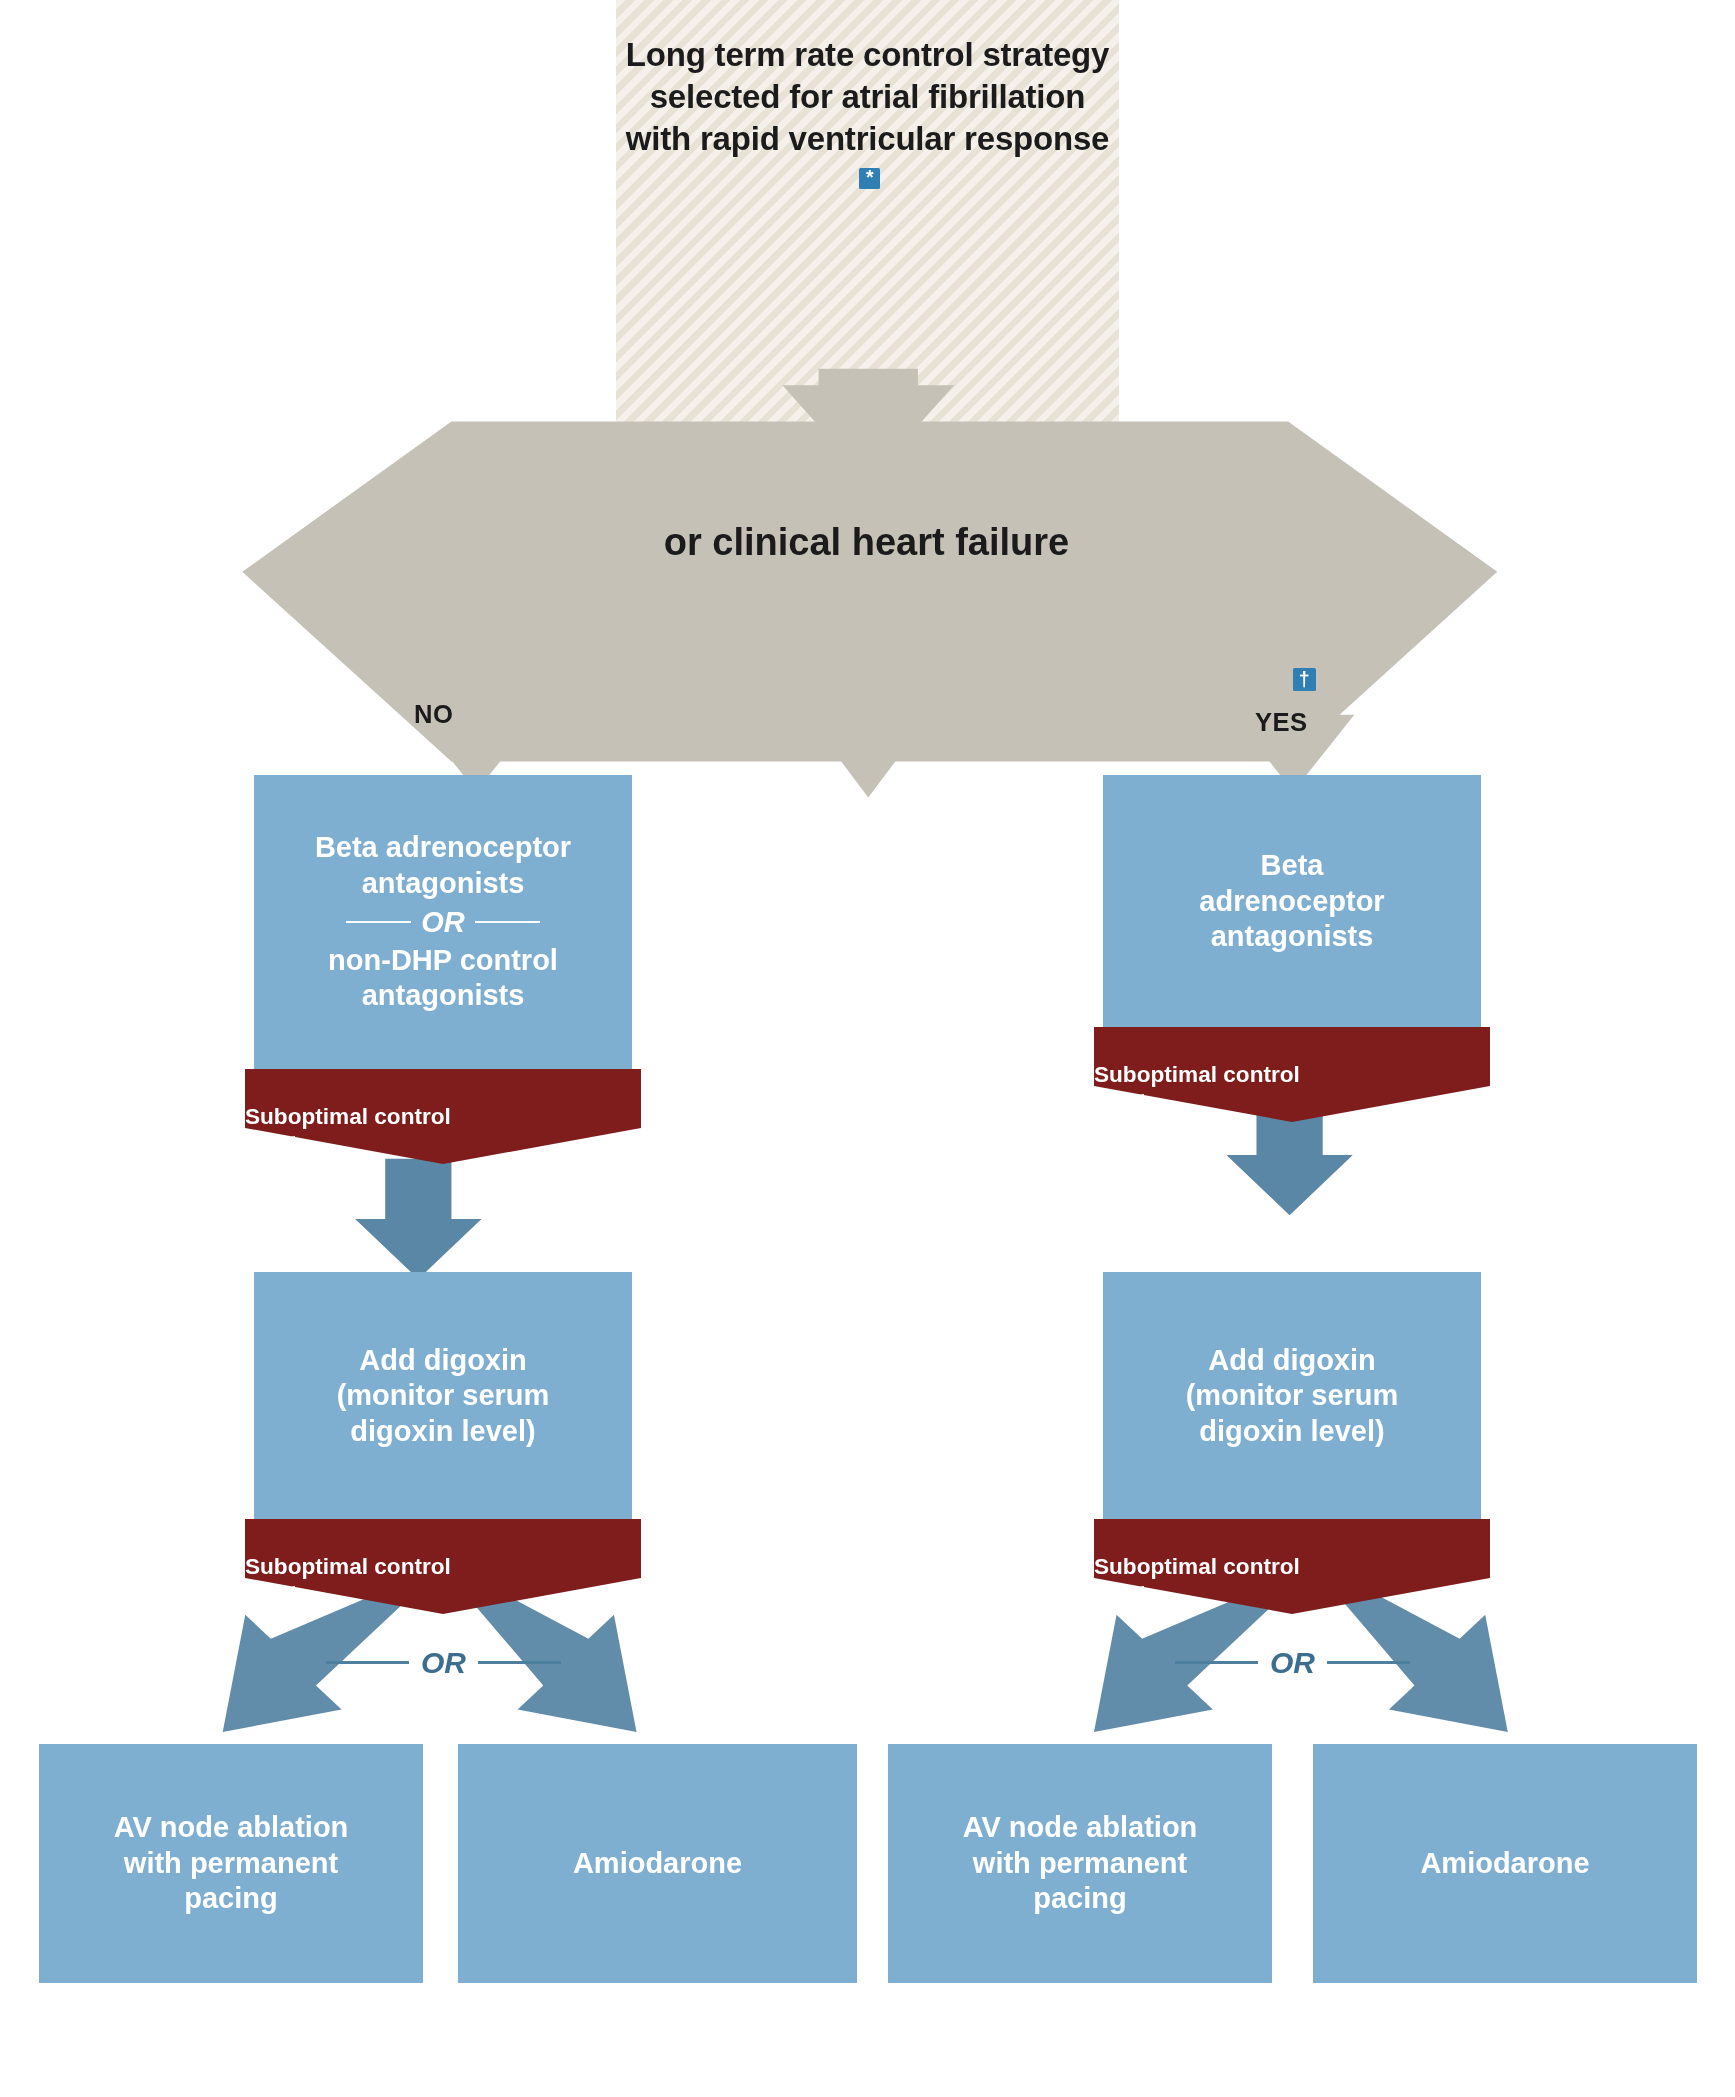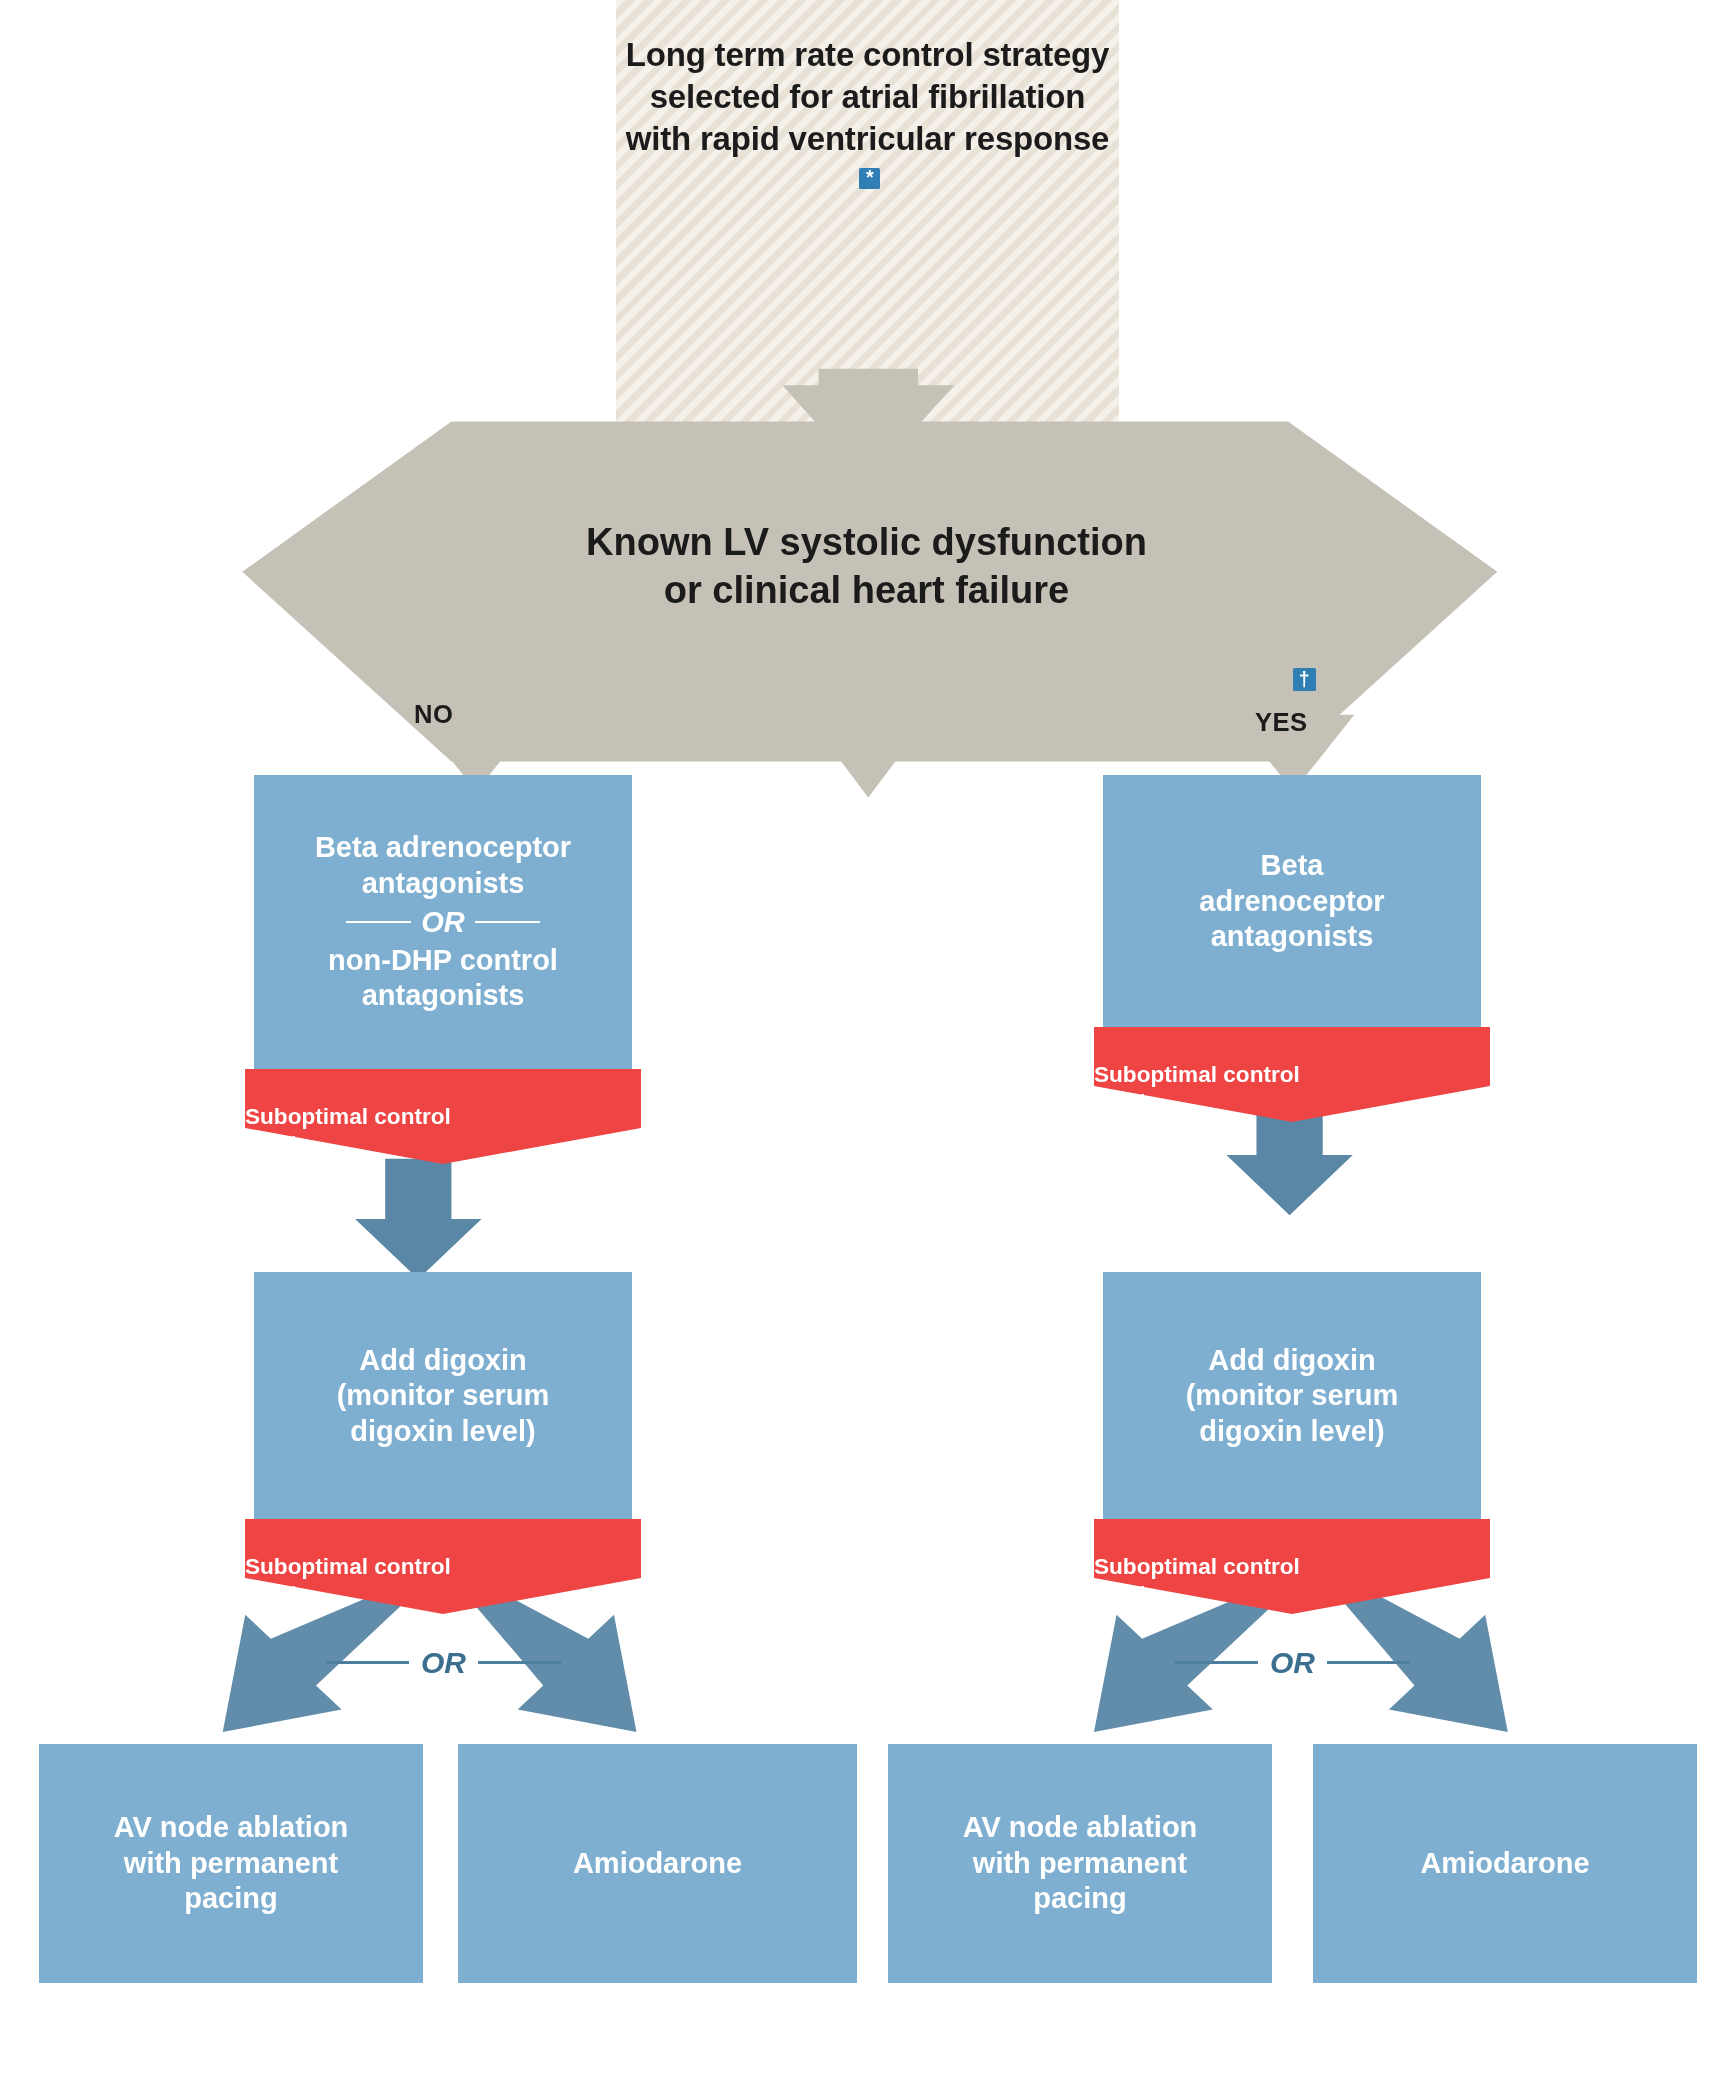--- a/index.html
+++ b/index.html
@@ -141,21 +141,21 @@
     color: #ffffff;
     font-size: 22.6px;
     font-weight: bold;
     line-height: 1.2;
     text-align: center;
     display: flex;
     align-items: flex-start;
     justify-content: center;
     padding-top: 27px;
     box-sizing: border-box;
-    background: #ef4444;
+    background: #7f1d1d;
     clip-path: polygon(0 0, 100% 0, 100% 62%, 50% 100%, 0 62%);
   }
 
   
   .or-rule-blue {
     position: absolute;
     display: flex;
     align-items: center;
     justify-content: center;
     gap: 12px;
@@ -209,21 +209,20 @@
 
     <polygon points="1678,2110 1738,2090 1578,2240 1612,2272 1454,2302 1484,2146 1518,2178" fill="#5a87a5" opacity="0.95"></polygon>
     <polygon points="1752,2090 1812,2110 1940,2178 1974,2146 2004,2302 1846,2272 1880,2240" fill="#5a87a5" opacity="0.95"></polygon>
   </svg>
 
   <div class="top-banner-text">
     <span>Long term rate control strategy selected for atrial fibrillation with rapid ventricular response</span><span class="sup-mark">*</span>
   </div>
 
   <div class="decision-text">
-    <div>Known LV systolic dysfunction</div>
     <div>or clinical heart failure</div>
   </div>
 
   <div class="branch-label no">NO</div>
   <div class="branch-label yes">YES</div>
   <div class="dagger-mark">†</div>
 
   <div class="box" style="left:254px; top:775px; width:378px; height:294px; flex-direction:column;">
     <div class="line">Beta adrenoceptor</div>
     <div class="line">antagonists</div>

